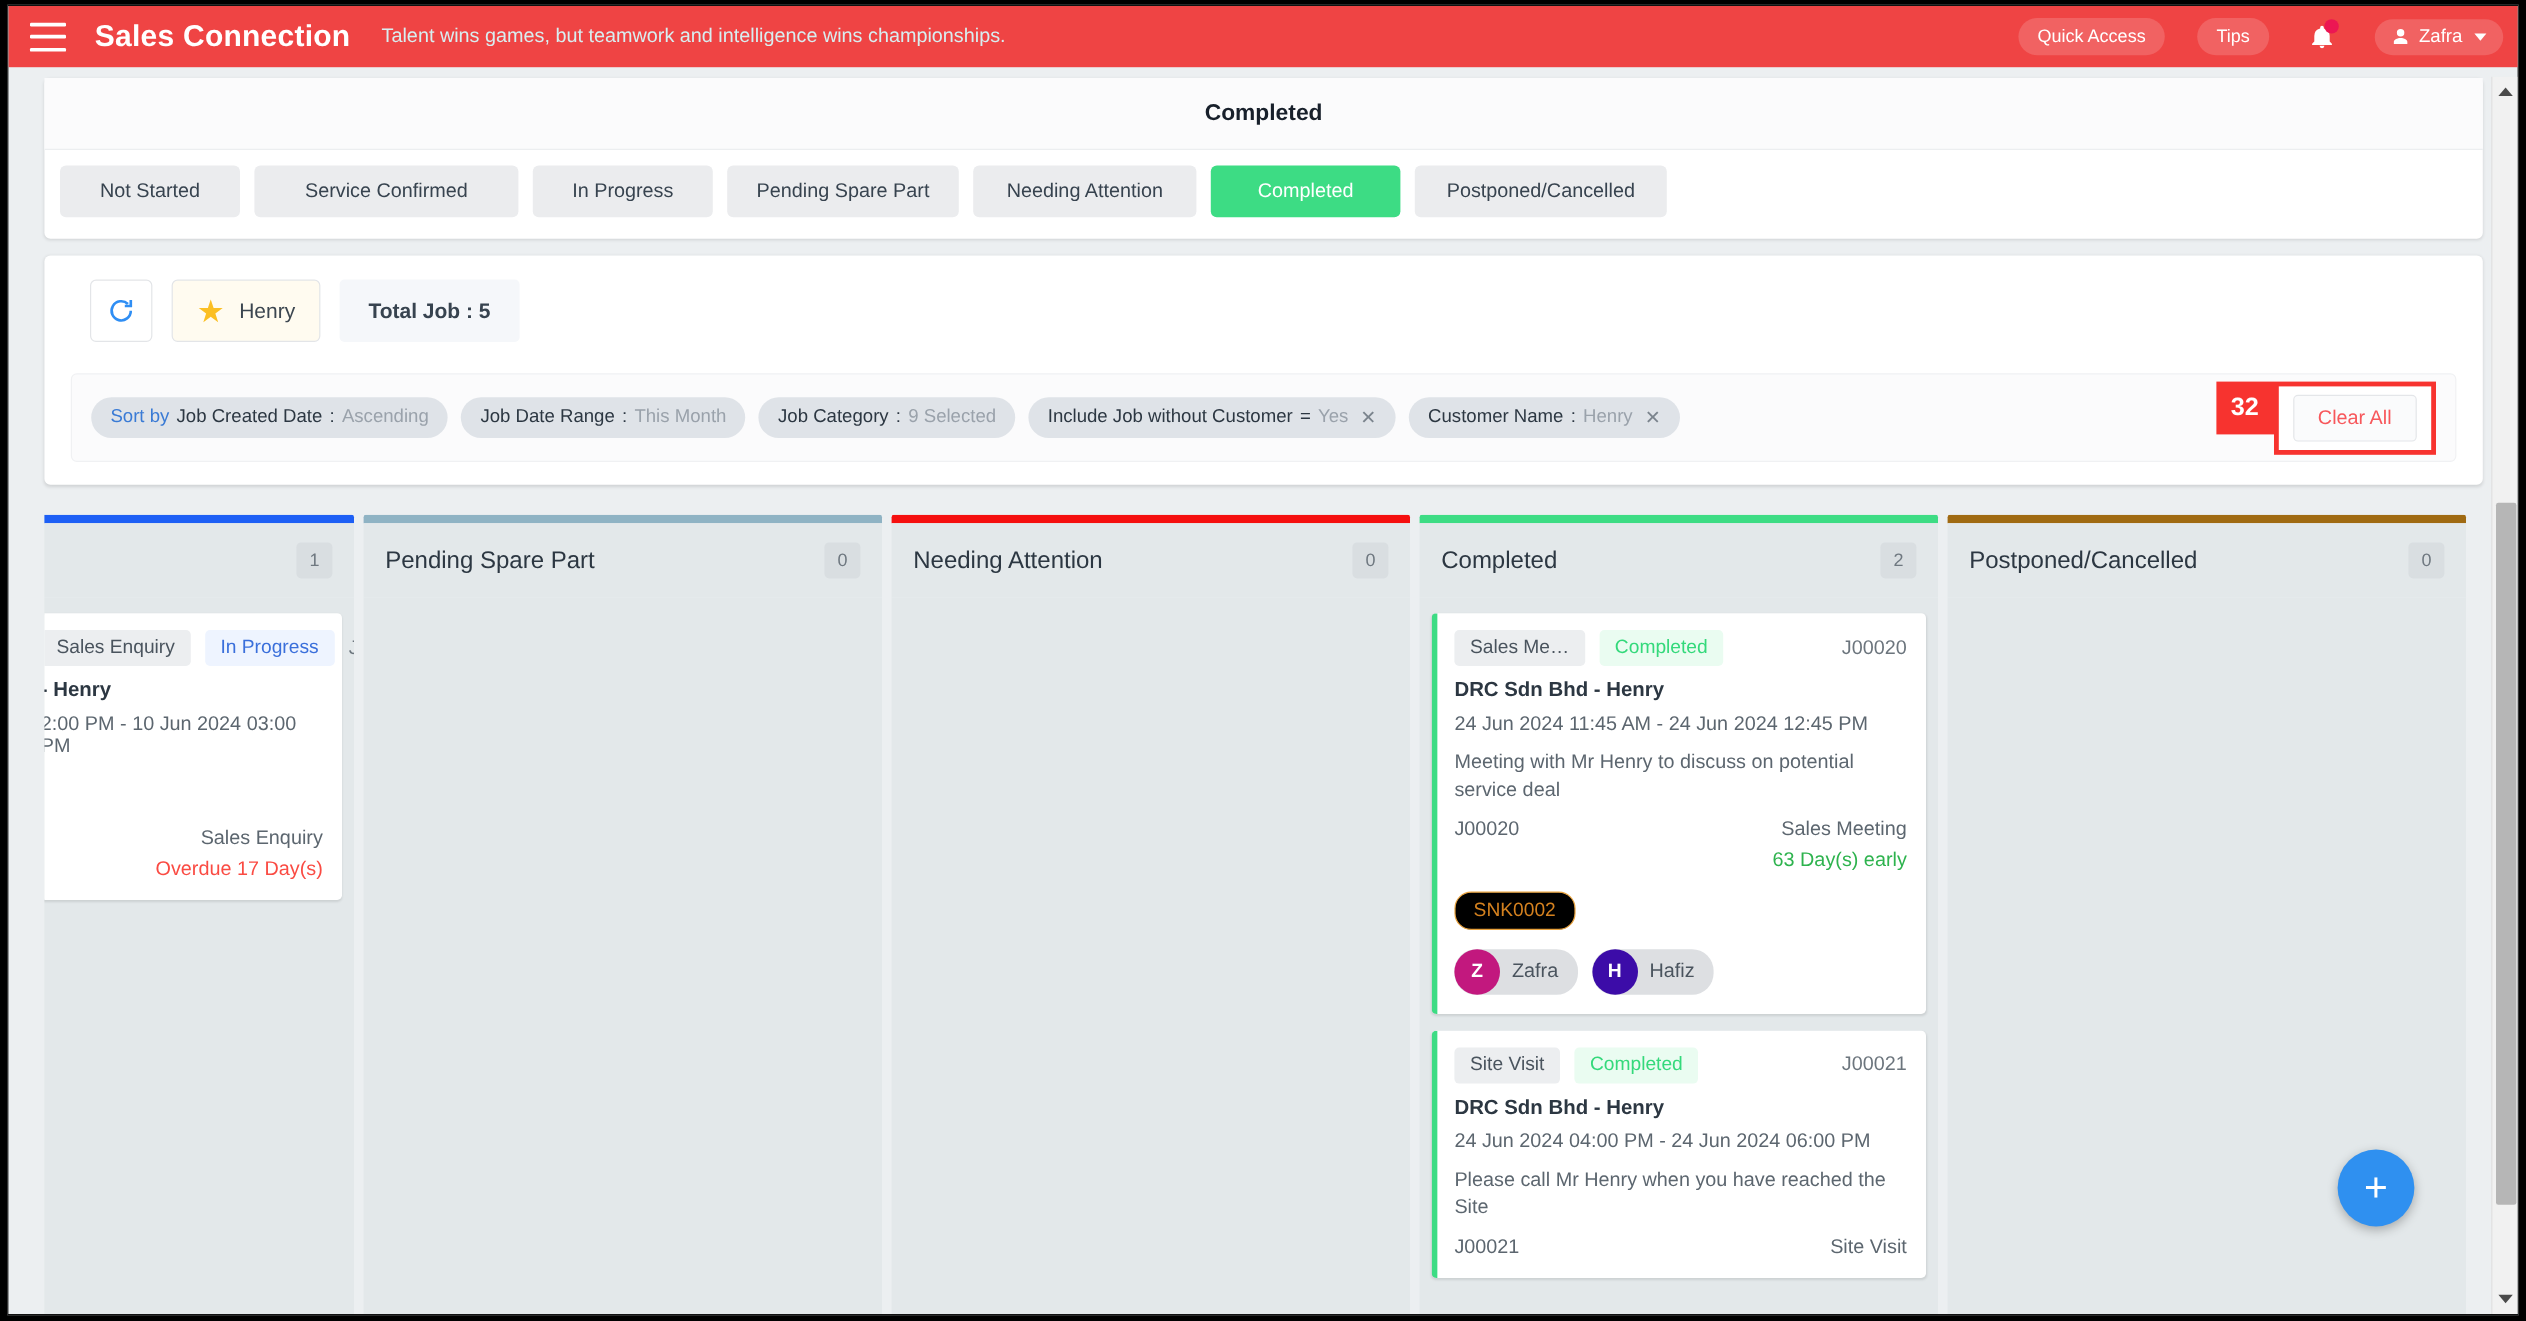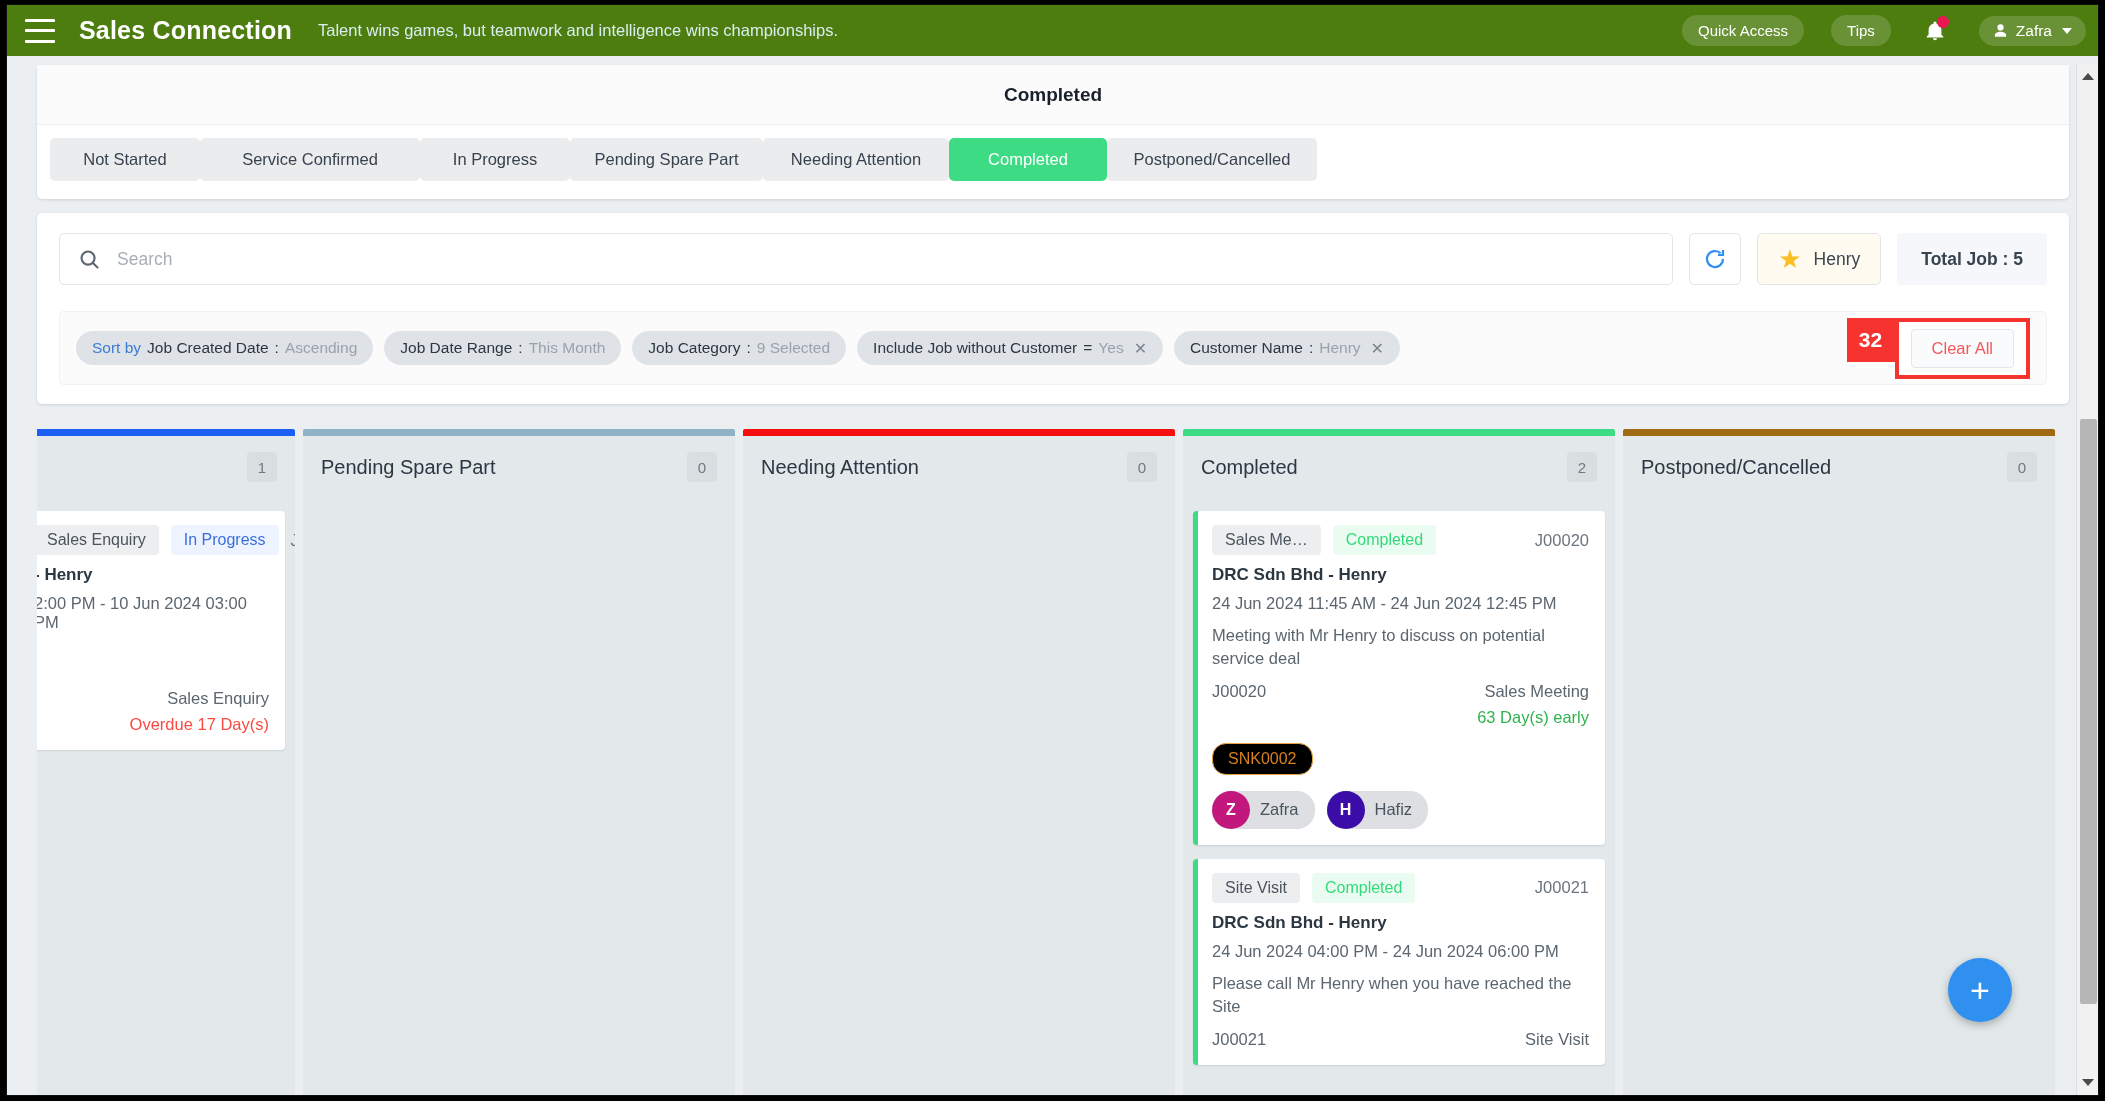--- a/index.html
+++ b/index.html
@@ -14,21 +14,21 @@
     left: 6px; top: 4px;
     width: 2093px; height: 1092px;
     background: #eceff1;
     overflow: hidden;
     border: 1px solid #111;
   }
 
   
   .topbar {
     position: absolute; left:0; top:0; width:2093px; height:51px;
-    background: #4d7c0f;
+    background: #ef4444;
     display:flex; align-items:center;
     padding: 0 14px 0 18px;
   }
   .hamburger { width:30px; height:24px; display:flex; flex-direction:column;
     justify-content:space-between; cursor:pointer; margin-right: 24px; }
   .hamburger span { display:block; height:3px; background:#fff; border-radius:1px; }
   .brand { color:#fff; font-size:25px; font-weight:bold; letter-spacing:.2px; white-space:nowrap; }
   .tagline { color:#d8eef0; font-size:16.5px; margin-left:26px; white-space:nowrap; }
   .topbar-right { margin-left:auto; display:flex; align-items:center; gap:27px; }
   .pill {
@@ -49,21 +49,21 @@
   .status-card {
     position:absolute; left:30px; top:60px; width:2032px; height:134px;
     background:#fff; border-radius:5px;
     box-shadow: 0 1px 3px rgba(0,0,0,.12);
   }
   .status-title {
     height:60px; display:flex; align-items:center; justify-content:center;
     font-size:19px; font-weight:bold; color:#18202b;
     background:#fbfbfc; border-bottom:1px solid #eceef0;
   }
-  .status-tabs { display:flex; align-items:center; padding:13px 13px; gap:0; }
+  .status-tabs { display:flex; align-items:center; padding:13px 13px; gap:12px; }
   .stab {
     background:#ebecee; color:#37434f; border-radius:5px;
     padding: 12px 0; font-size:16.5px; text-align:center; cursor:pointer;
     white-space:nowrap;
   }
   .stab.active { background:#3ddc84; color:#fff; }
 
   
   .filter-card {
     position:absolute; left:30px; top:208px; width:2032px; height:191px;
@@ -250,27 +250,20 @@
         <div class="stab" style="width: 150px;">In Progress</div>
         <div class="stab" style="width: 193px;">Pending Spare Part</div>
         <div class="stab" style="width: 186px;">Needing Attention</div>
         <div class="stab active" style="width: 158px;">Completed</div>
         <div class="stab" style="width: 210px;">Postponed/Cancelled</div>
       </div>
   </div>
 
   <div class="filter-card">
     <div class="search-row">
-      <div class="search-box">
-        <svg viewBox="0 0 24 24">
-            <circle cx="10.5" cy="10.5" r="6.8"></circle>
-            <line x1="15.6" y1="15.6" x2="21" y2="21"></line>
-          </svg>
-        <span class="search-ph">Search</span>
-      </div>
       <div class="icon-btn">
         <svg viewBox="0 0 24 24">
             <path d="M20 12a8 8 0 1 1-2.4-5.7"></path>
             <polyline points="20,3 20,8 15,8"></polyline>
           </svg>
       </div>
       <div class="fav-btn">
         <span class="star">★</span>
         <span class="fav-label">Henry</span>
       </div>

